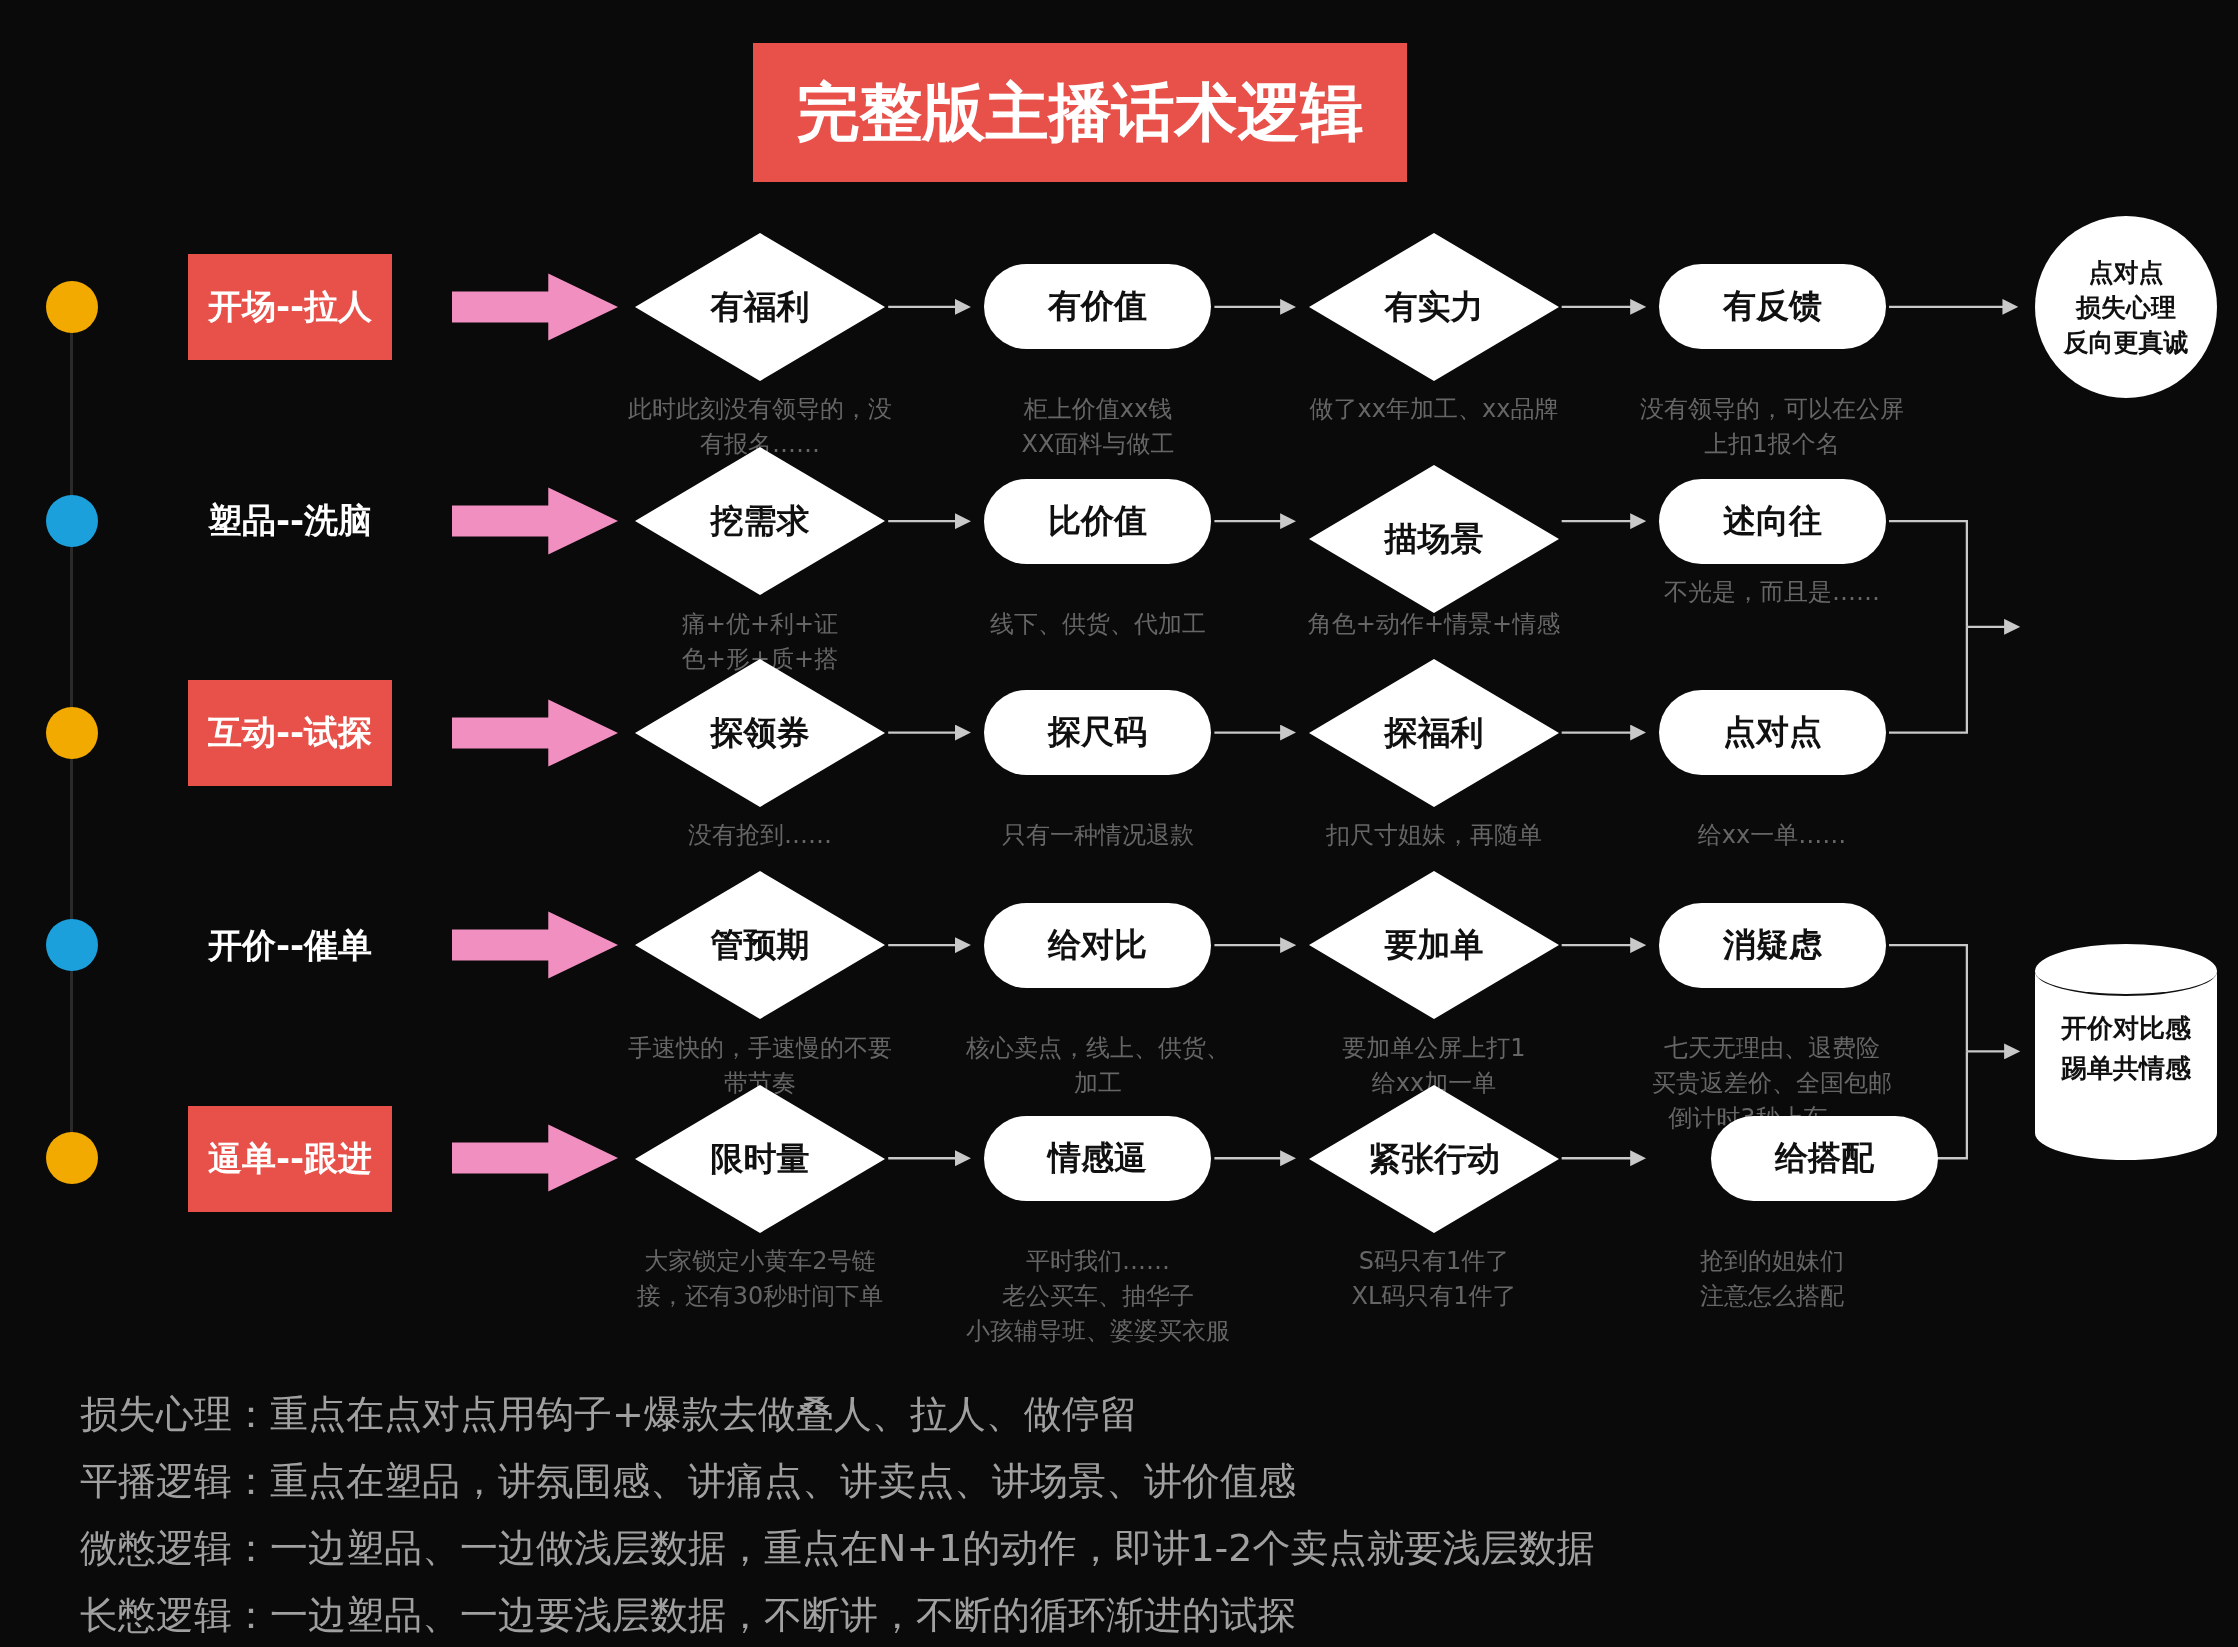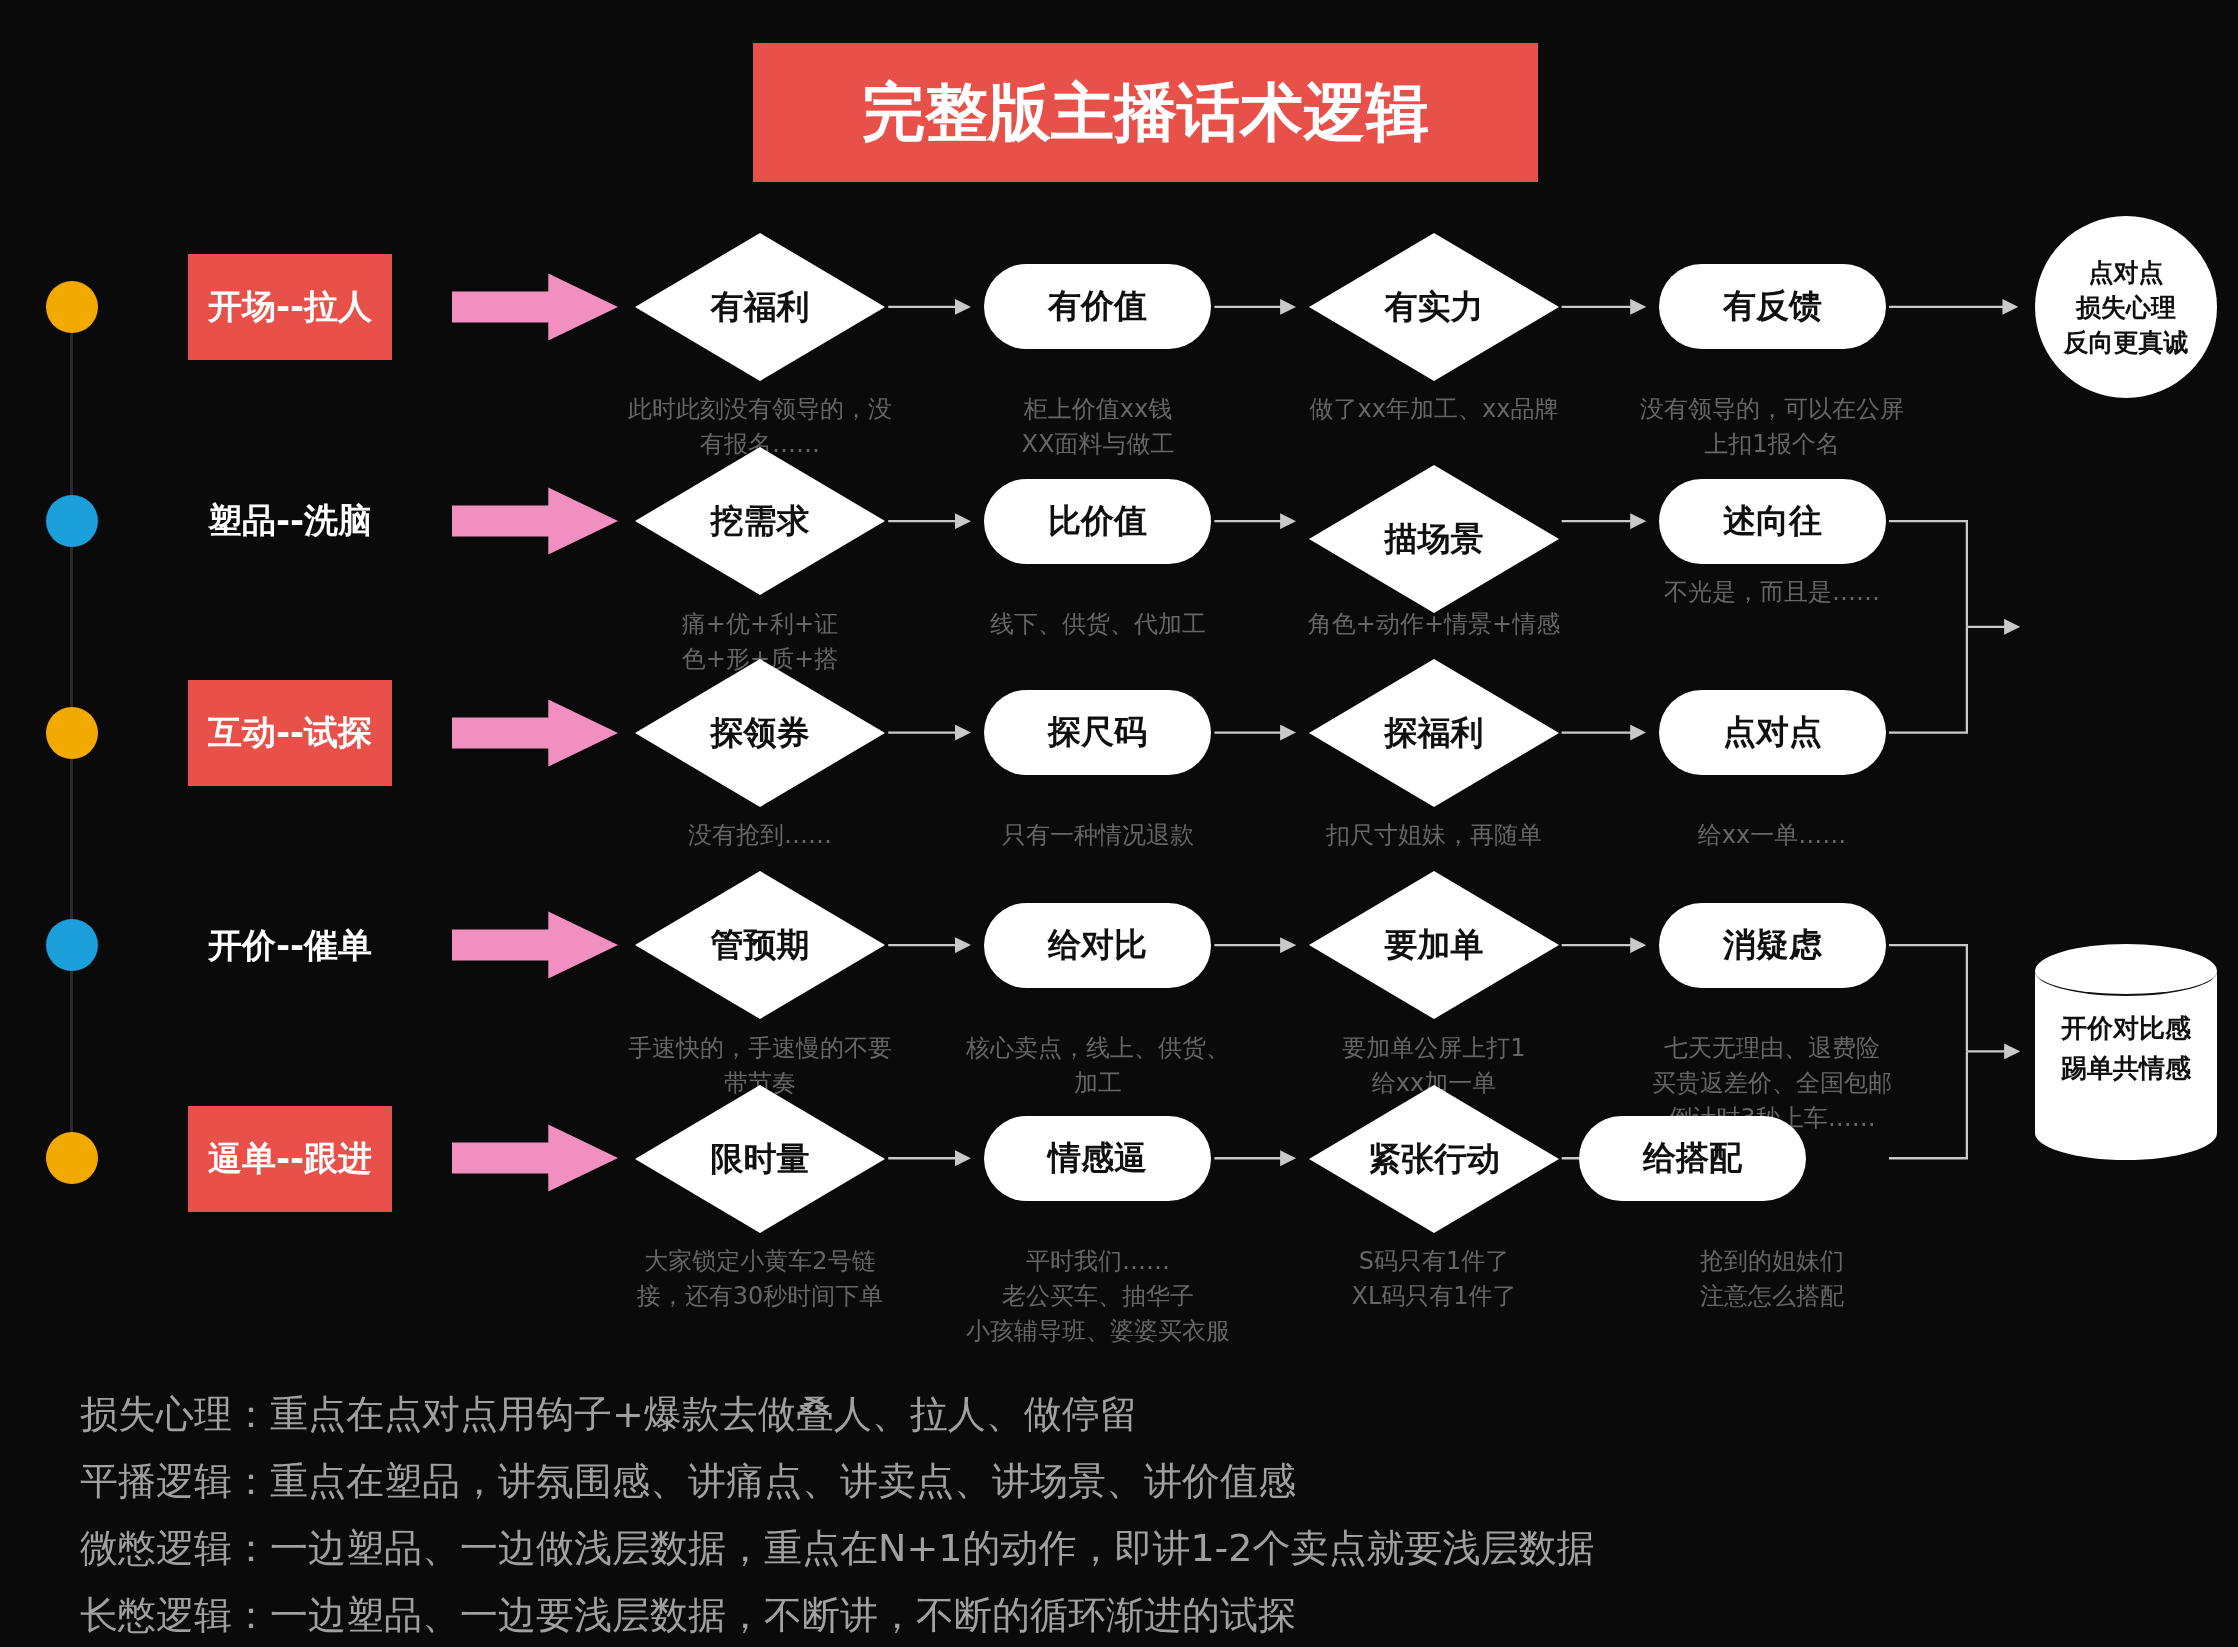--- a/index.html
+++ b/index.html
@@ -1,19 +1,19 @@
 <!DOCTYPE html>
 <html style="font-size:9px"><head>
 <meta charset="utf-8">
 <style>
   html,body{margin:0;padding:0;background:#0a0a0a;}
   body{font-family:"DejaVu Sans","Liberation Sans",sans-serif;}
   .stage{position:relative;width:2239px;height:1647px;background:#0a0a0a;overflow:hidden;}
   .connectors{position:absolute;left:0;top:0;z-index:1;}
-  .title{position:absolute;left:753px;top:43px;width:785px;height:139px;background:#e8504a;
+  .title{position:absolute;left:753px;top:43px;width:654px;height:139px;background:#e8504a;
          color:#fff;font-size:63px;font-weight:700;display:flex;align-items:center;justify-content:center;z-index:3;}
   .timeline-line{position:absolute;left:70px;top:307px;width:3.4px;height:852px;background:#2a2a2a;z-index:1;}
   .dot{position:absolute;left:46px;width:52px;height:52px;border-radius:50%;z-index:2;}
   .dot.yellow{background:#f2a900;}
   .dot.blue{background:#1ba0dc;}
   .lbl{position:absolute;left:188px;width:204px;height:106px;display:flex;align-items:center;justify-content:center;
        color:#fff;font-size:34px;font-weight:700;z-index:2;}
   .lbl.red{background:#e8504a;}
   .arw{position:absolute;left:452px;width:166px;height:70px;background:#f08fc0;z-index:2;
        clip-path:polygon(0% 28%,58% 28%,58% 2%,100% 50%,58% 98%,58% 72%,0% 72%);}
@@ -146,21 +146,21 @@
     <div class="cyl-text">开价对比感
 踢单共情感</div>
   </div>
 
   <div class="dot yellow" style="top:1132px"></div>
   <div class="lbl red" style="top:1106px">逼单--跟进</div>
   <div class="arw" style="top:1123px"></div>
   <div class="d" style="left:635px;top:1085px">限时量</div>
   <div class="p" style="left:984px;top:1116px">情感逼</div>
   <div class="d" style="left:1309px;top:1085px">紧张行动</div>
-  <div class="p" style="left:1579px;top:1116px">给搭配</div>
+  <div class="p" style="left:1711px;top:1116px">给搭配</div>
   <div class="cap" style="left:601px;top:1244px">大家锁定小黄车2号链
 接，还有30秒时间下单</div>
   <div class="cap" style="left:939px;top:1244px">平时我们……
 老公买车、抽华子
 小孩辅导班、婆婆买衣服</div>
   <div class="cap" style="left:1275px;top:1244px">S码只有1件了
 XL码只有1件了</div>
   <div class="cap" style="left:1613px;top:1244px">抢到的姐妹们
 注意怎么搭配</div>
 

